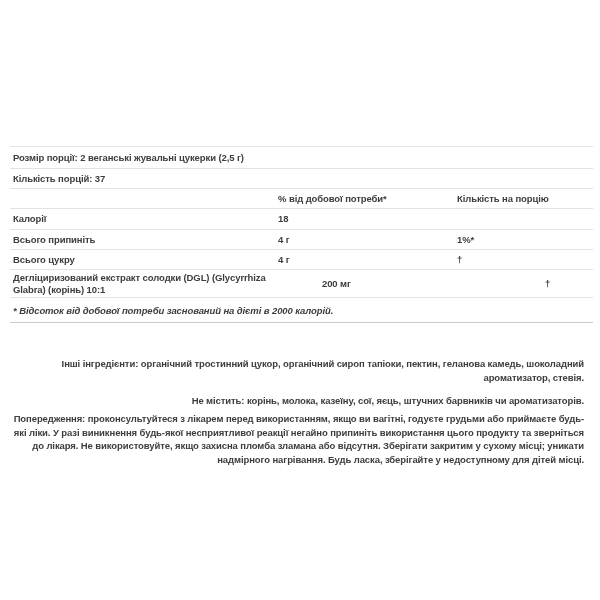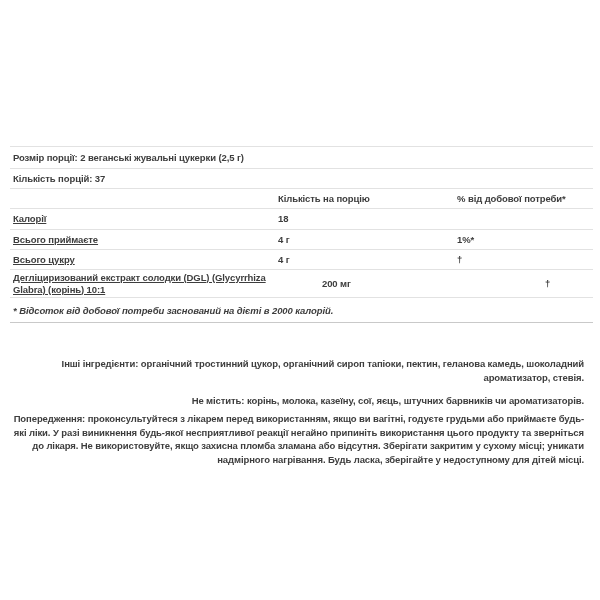--- a/index.html
+++ b/index.html
@@ -26,21 +26,21 @@
     letter-spacing: -0.1px;
   }
   .t-row {
     display: grid;
     grid-template-columns: 268px 179px 1fr;
     border-bottom: 1px solid #e2e2e2;
     align-items: center;
   }
   .t-row:last-child { border-bottom: none; }
   .t-row .cell { padding: 0 4px 0 0; line-height: 12px; }
-  .t-row .c1 { padding-left: 3px; text-decoration: underline; }
+  .t-row .c1 { padding-left: 3px; }
   .full { grid-column: 1 / -1; padding-left: 3px; }
   .h23 { min-height: 22px; }
   .h21 { min-height: 20px; }
   .h22 { min-height: 21px; }
   .h28 { min-height: 28px; gap: 44px; }
   .h25 { min-height: 24px; font-style: italic; }
   .para {
     position: absolute;
     left: 12px; right: 16px;
     font-size: 9.5px;
@@ -63,32 +63,32 @@
     <div class="t-row h23">
       <div class="full">Розмір порції: 2 веганські жувальні цукерки (2,5 г)</div>
     </div>
 
     <div class="t-row h21">
       <div class="full">Кількість порцій: 37</div>
     </div>
 
     <div class="t-row h21">
       <div class="cell c1"></div>
+      <div class="cell">% від добової потреби*</div>
       <div class="cell">Кількість на порцію</div>
-      <div class="cell">% від добової потреби*</div>
     </div>
 
     <div class="t-row h22">
       <div class="cell c1">Калорії</div>
       <div class="cell">18</div>
       <div class="cell"></div>
     </div>
 
     <div class="t-row h21">
-      <div class="cell c1">Всього приймаєте</div>
+      <div class="cell c1">Всього припиніть</div>
       <div class="cell">4 г</div>
       <div class="cell">1%*</div>
     </div>
 
     <div class="t-row h21">
       <div class="cell c1">Всього цукру</div>
       <div class="cell">4 г</div>
       <div class="cell">†</div>
     </div>
 

